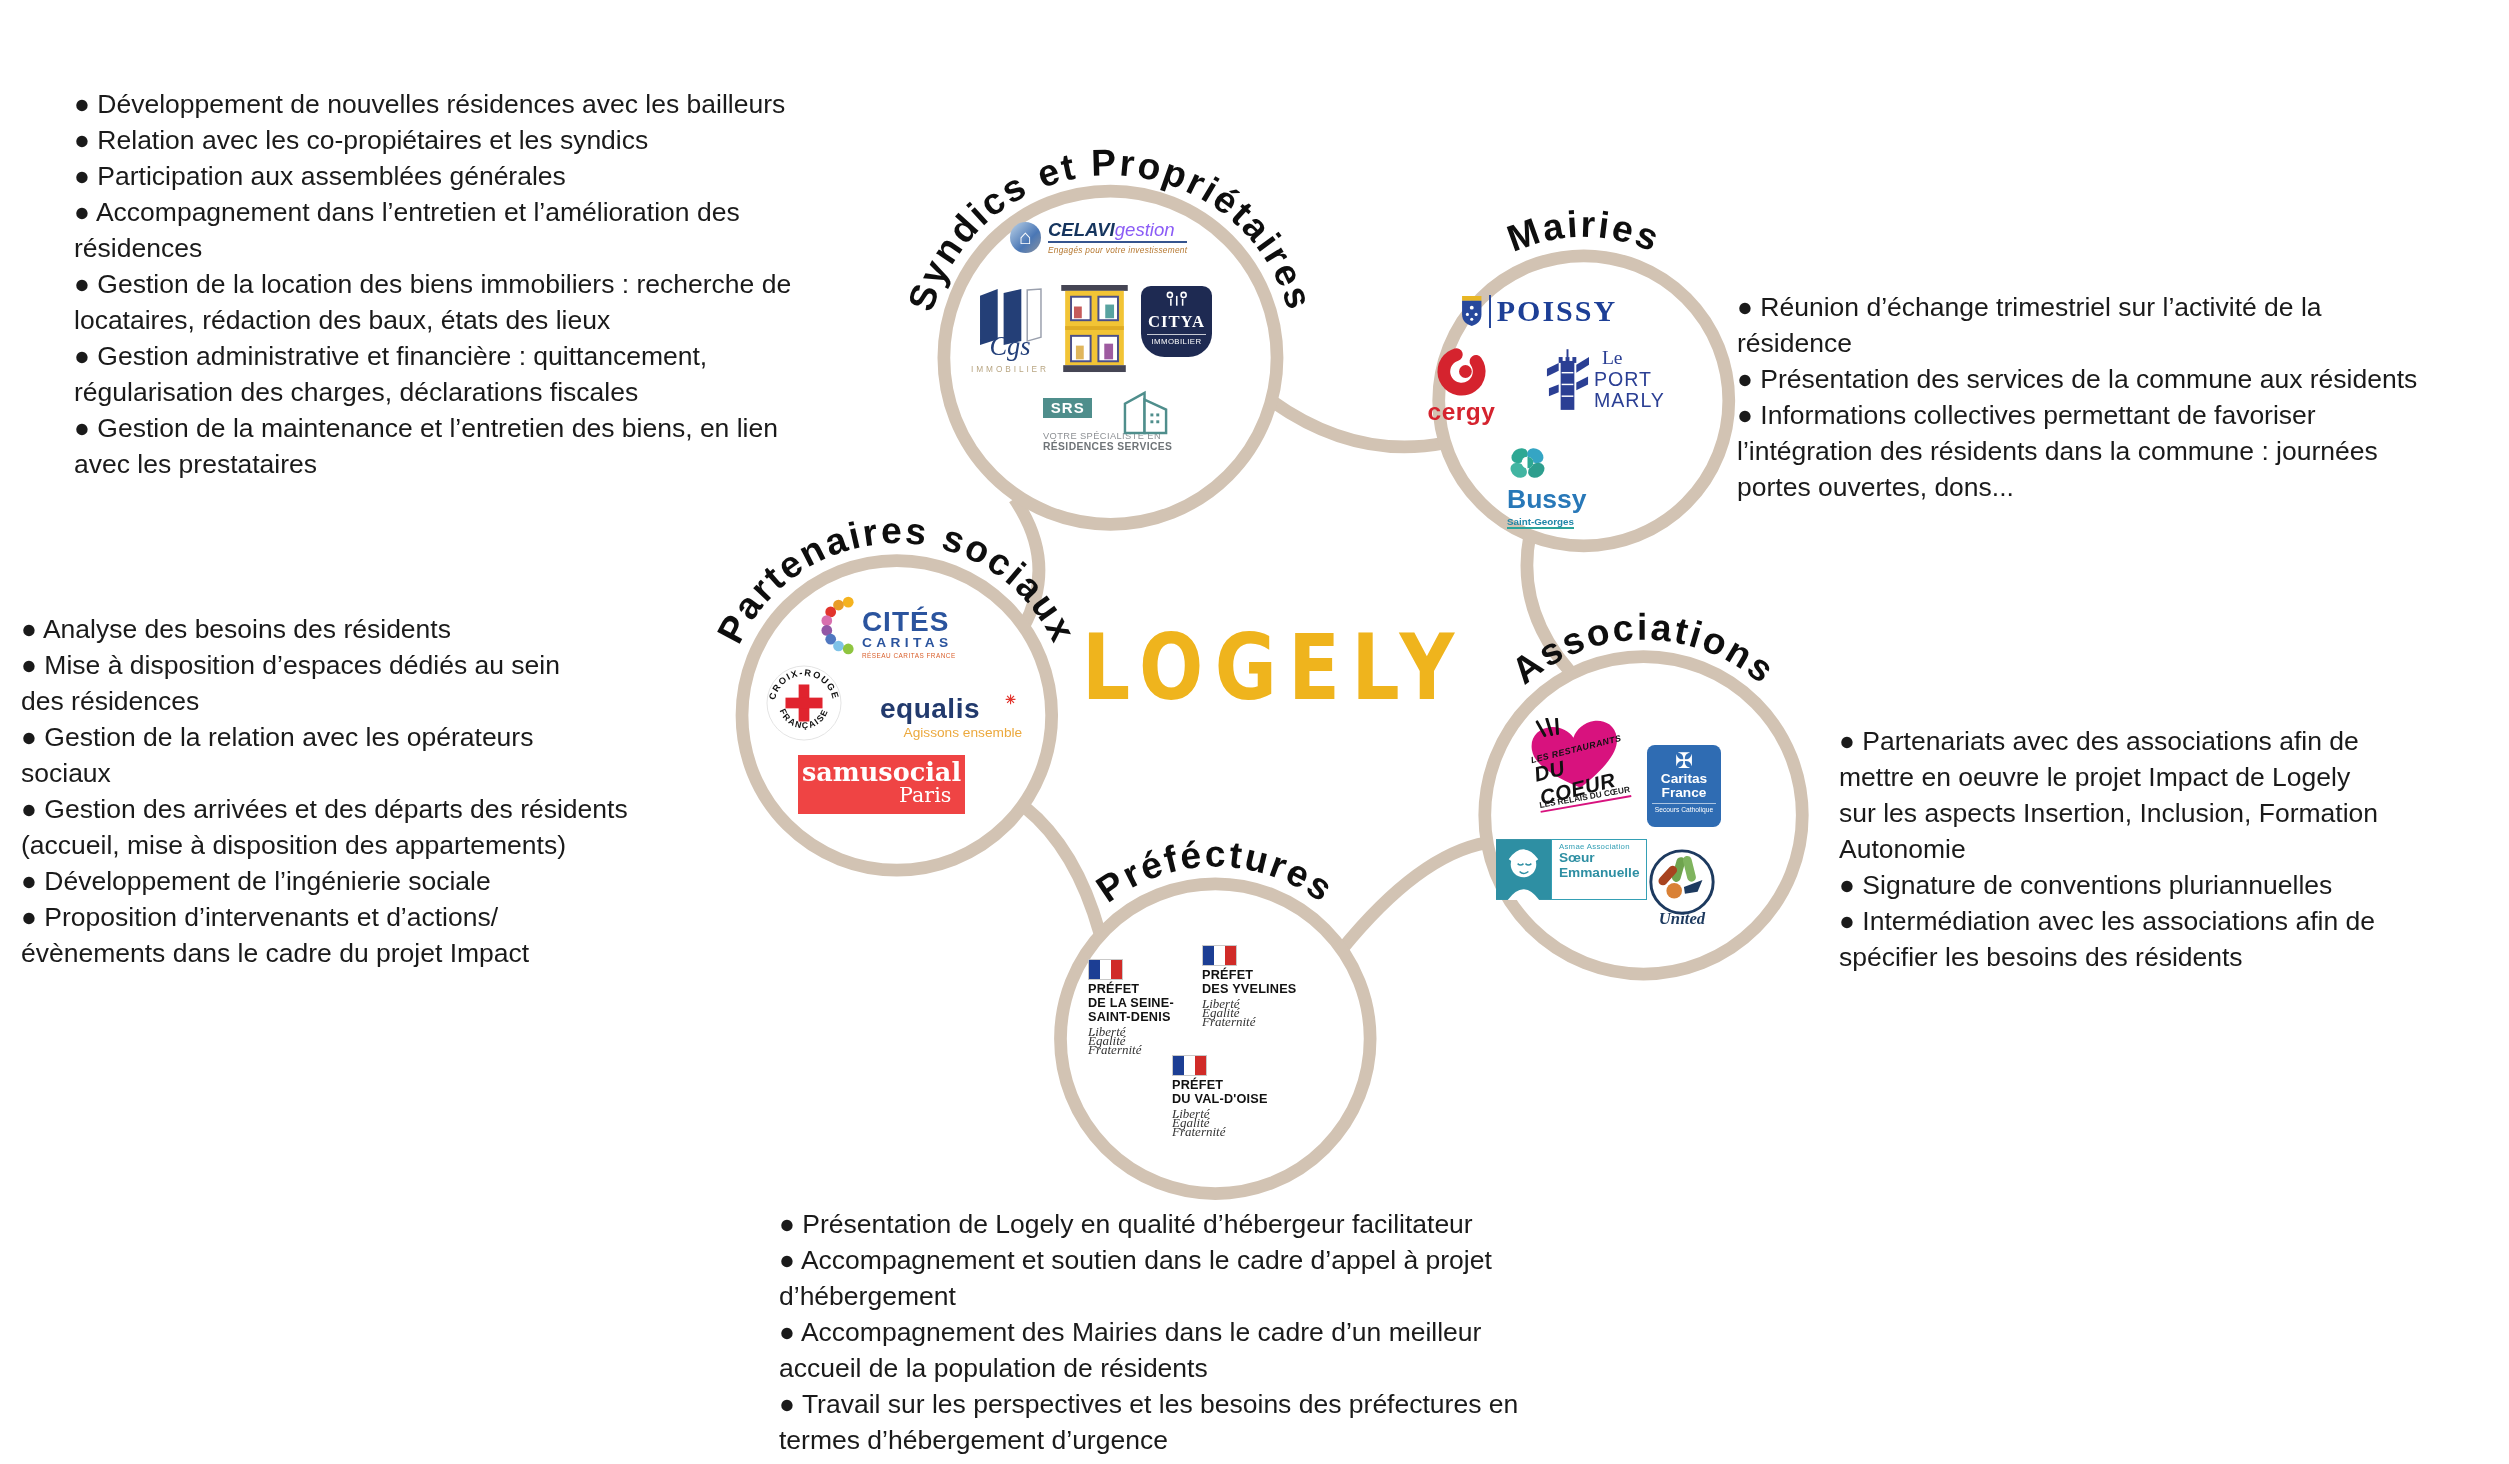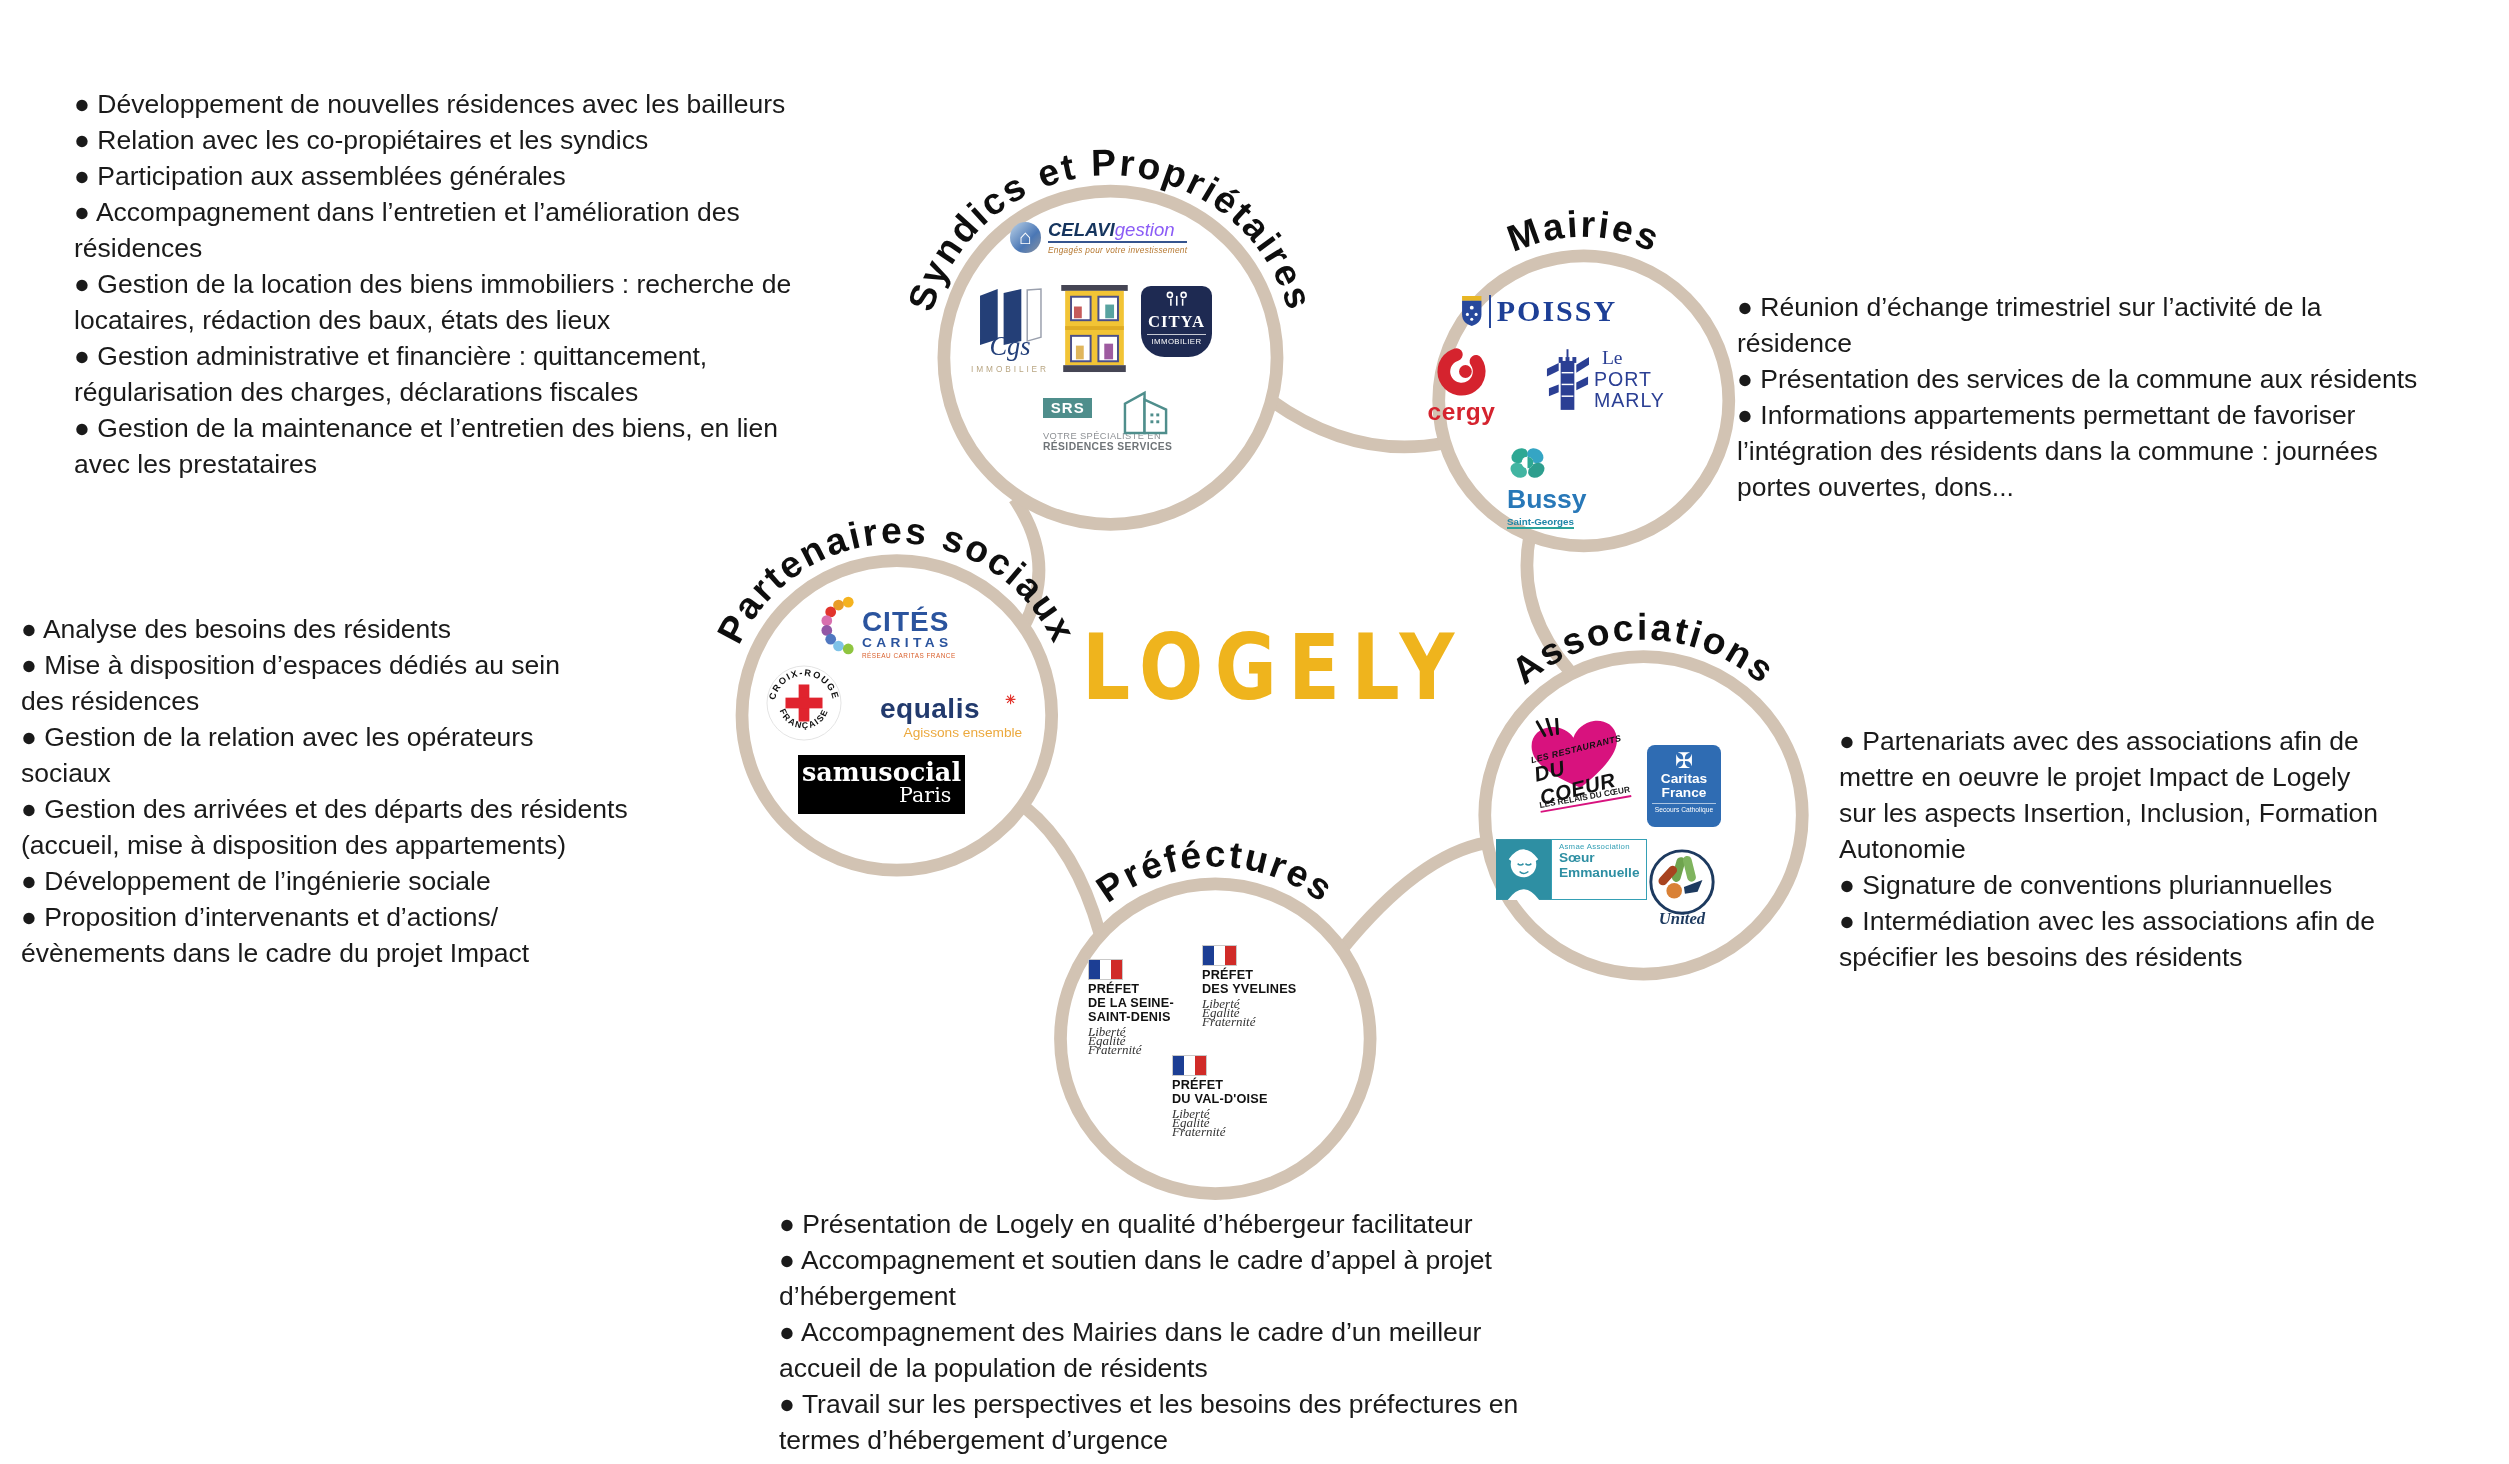--- a/index.html
+++ b/index.html
@@ -84,21 +84,21 @@
   .cites-line2{font-weight:700;font-size:13.7px;color:#2b549e;letter-spacing:4.4px;}
   .cites-tag{font-size:6.4px;color:#d95f2b;letter-spacing:0.5px;margin-top:2px;}
 
   
   .equalis{left:880px;top:696px;}
   .equalis-word{position:relative;font-weight:700;font-size:28px;color:#223a6d;letter-spacing:0.5px;line-height:26.5px;}
   .equalis-star{position:absolute;right:5.9px;top:-8.8px;font-size:12.7px;color:#e2342c;}
   .equalis-tag{font-size:13.7px;color:#eca93e;margin-top:2px;margin-left:23.5px;}
 
   
-  .samusocial{left:798px;top:755px;width:167px;height:59px;background:#000000;color:#fff;box-sizing:border-box;padding-top:4.9px;}
+  .samusocial{left:798px;top:755px;width:167px;height:59px;background:#ef4444;color:#fff;box-sizing:border-box;padding-top:4.9px;}
   .samusocial-line1{font-family:"DejaVu Serif",serif;font-weight:700;font-size:25.5px;text-align:center;line-height:25.5px;}
   .samusocial-line2{font-family:"DejaVu Serif",serif;font-size:20.6px;text-align:right;padding-right:13.7px;line-height:21.6px;}
 
   
   .restos{left:1525px;top:718px;width:114px;}
   .restos-text{position:absolute;left:9.8px;top:23.5px;transform:rotate(-14deg);color:#111;}
   .restos-line1{font-size:8.8px;font-weight:700;font-style:italic;letter-spacing:0.5px;}
   .restos-line2{font-size:20.6px;font-weight:700;font-style:italic;letter-spacing:0.5px;margin-top:-2px;}
   .restos-tag{position:absolute;left:13.7px;top:74px;transform:rotate(-10deg);font-size:8.3px;font-weight:700;
               border-bottom:2.5px solid #d8127e;padding-bottom:1px;white-space:nowrap;}
@@ -182,21 +182,21 @@
     <p>● Gestion administrative et financière : quittancement,</p>
     <p>régularisation des charges, déclarations fiscales</p>
     <p>● Gestion de la maintenance et l’entretien des biens, en lien</p>
     <p>avec les prestataires</p>
   </div>
 
   <div class="tblock b-mairies">
     <p>● Réunion d’échange trimestriel sur l’activité de la</p>
     <p>résidence</p>
     <p>● Présentation des services de la commune aux résidents</p>
-    <p>● Informations appartements permettant de favoriser</p>
+    <p>● Informations collectives permettant de favoriser</p>
     <p>l’intégration des résidents dans la commune : journées</p>
     <p>portes ouvertes, dons...</p>
   </div>
 
   <div class="tblock b-partenaires">
     <p>● Analyse des besoins des résidents</p>
     <p>● Mise à disposition d’espaces dédiés au sein</p>
     <p>des résidences</p>
     <p>● Gestion de la relation avec les opérateurs</p>
     <p>sociaux</p>

